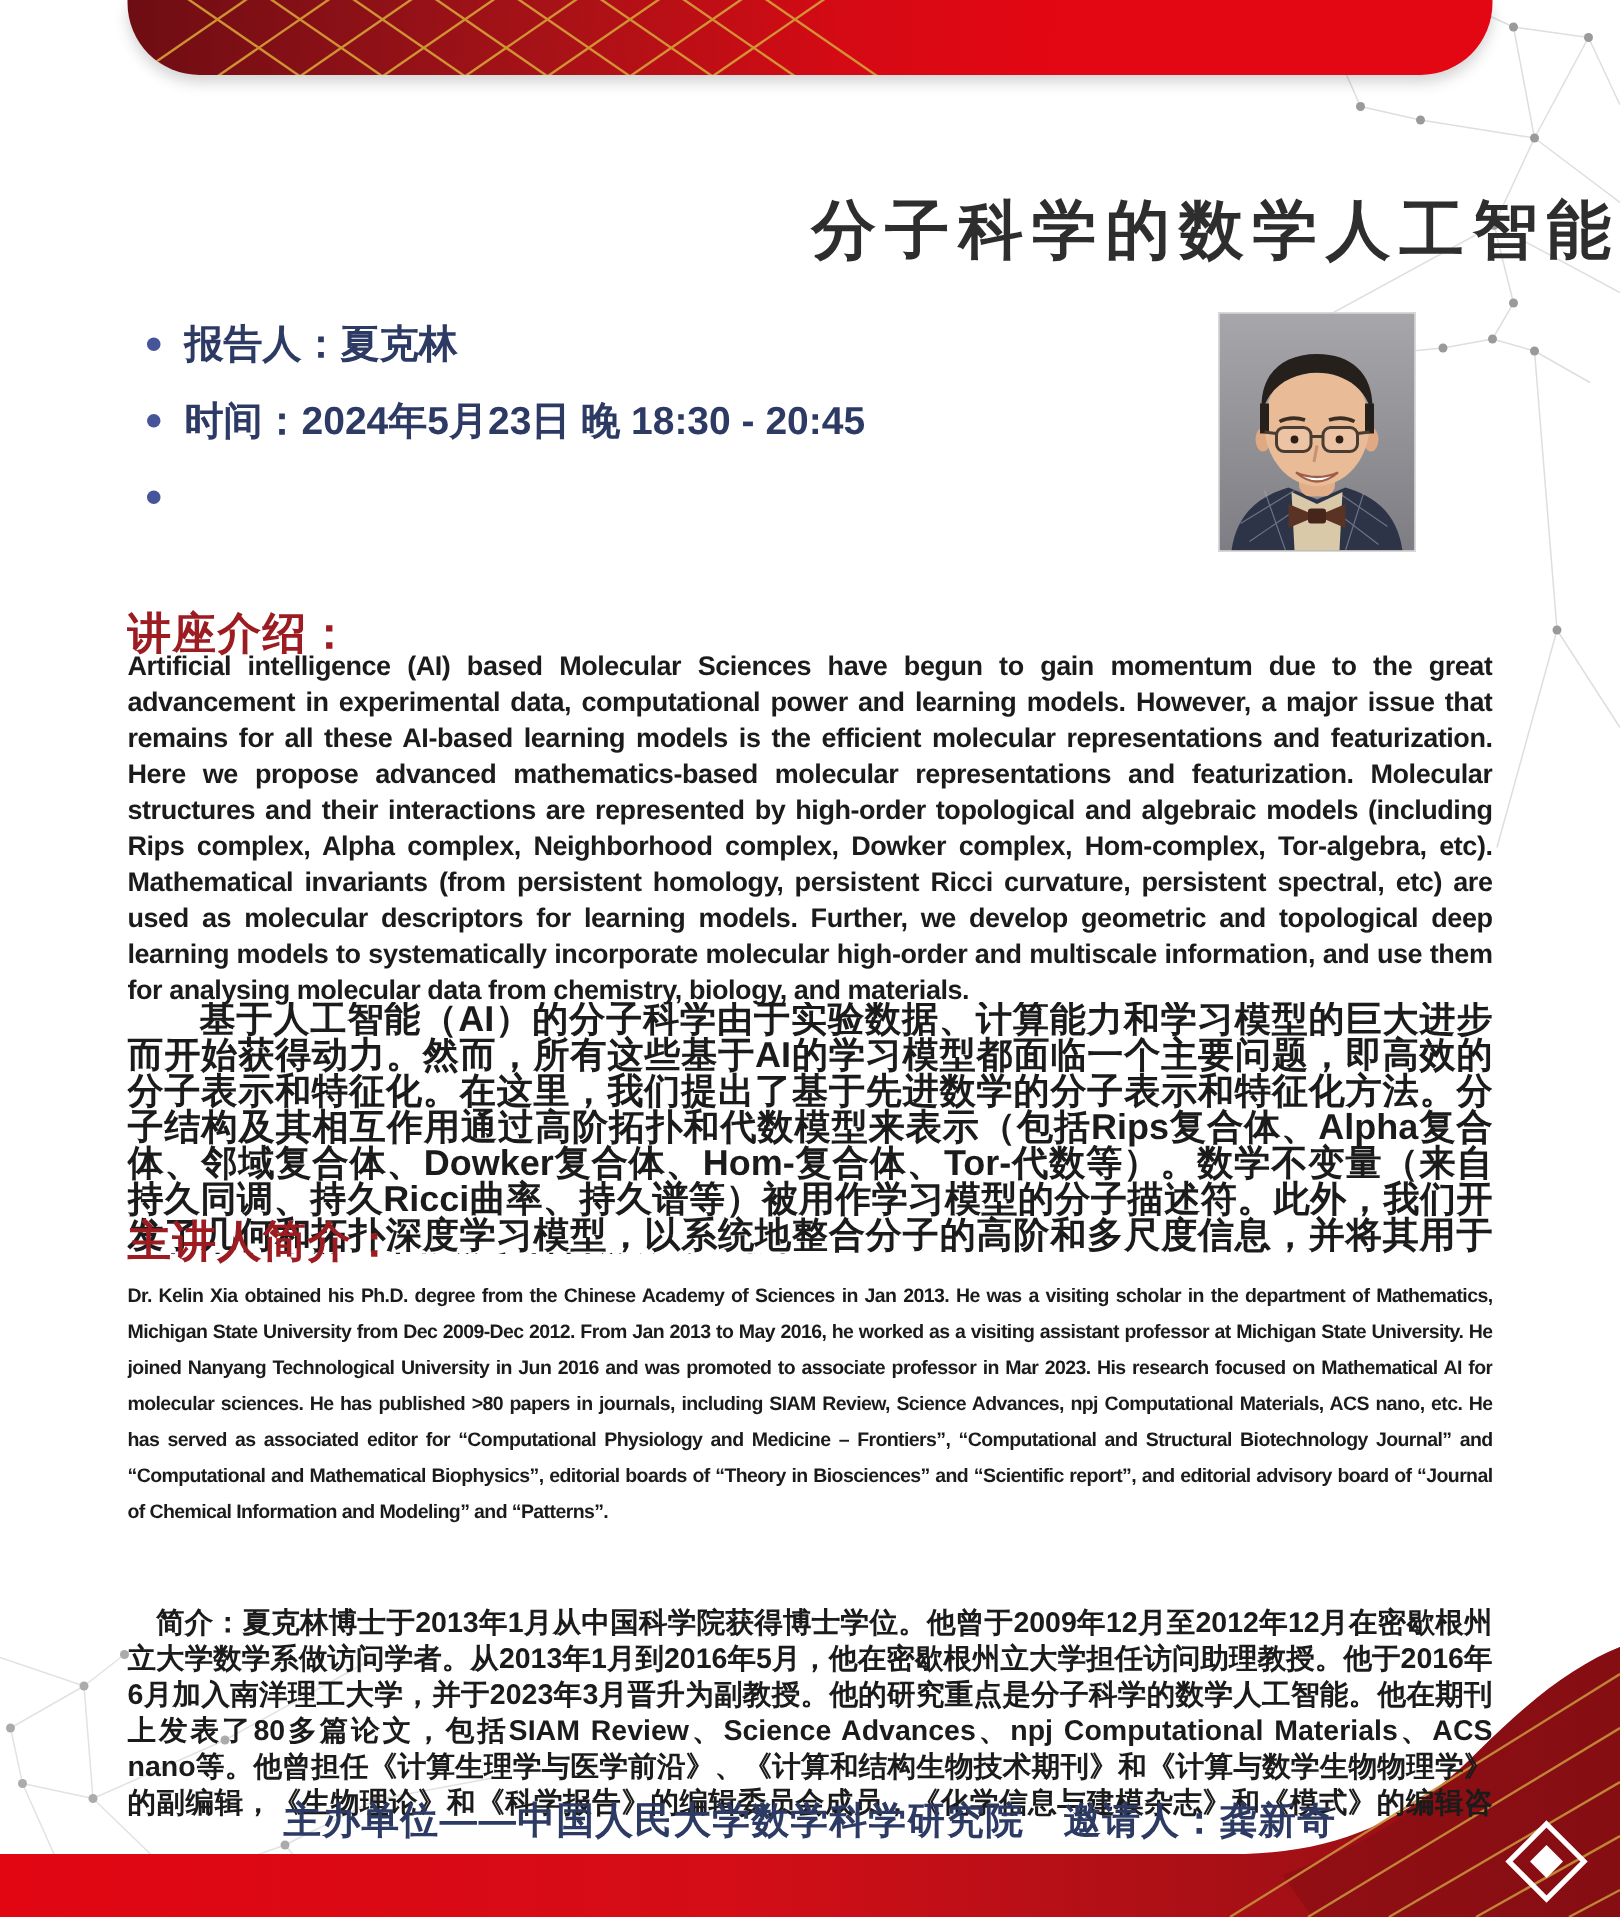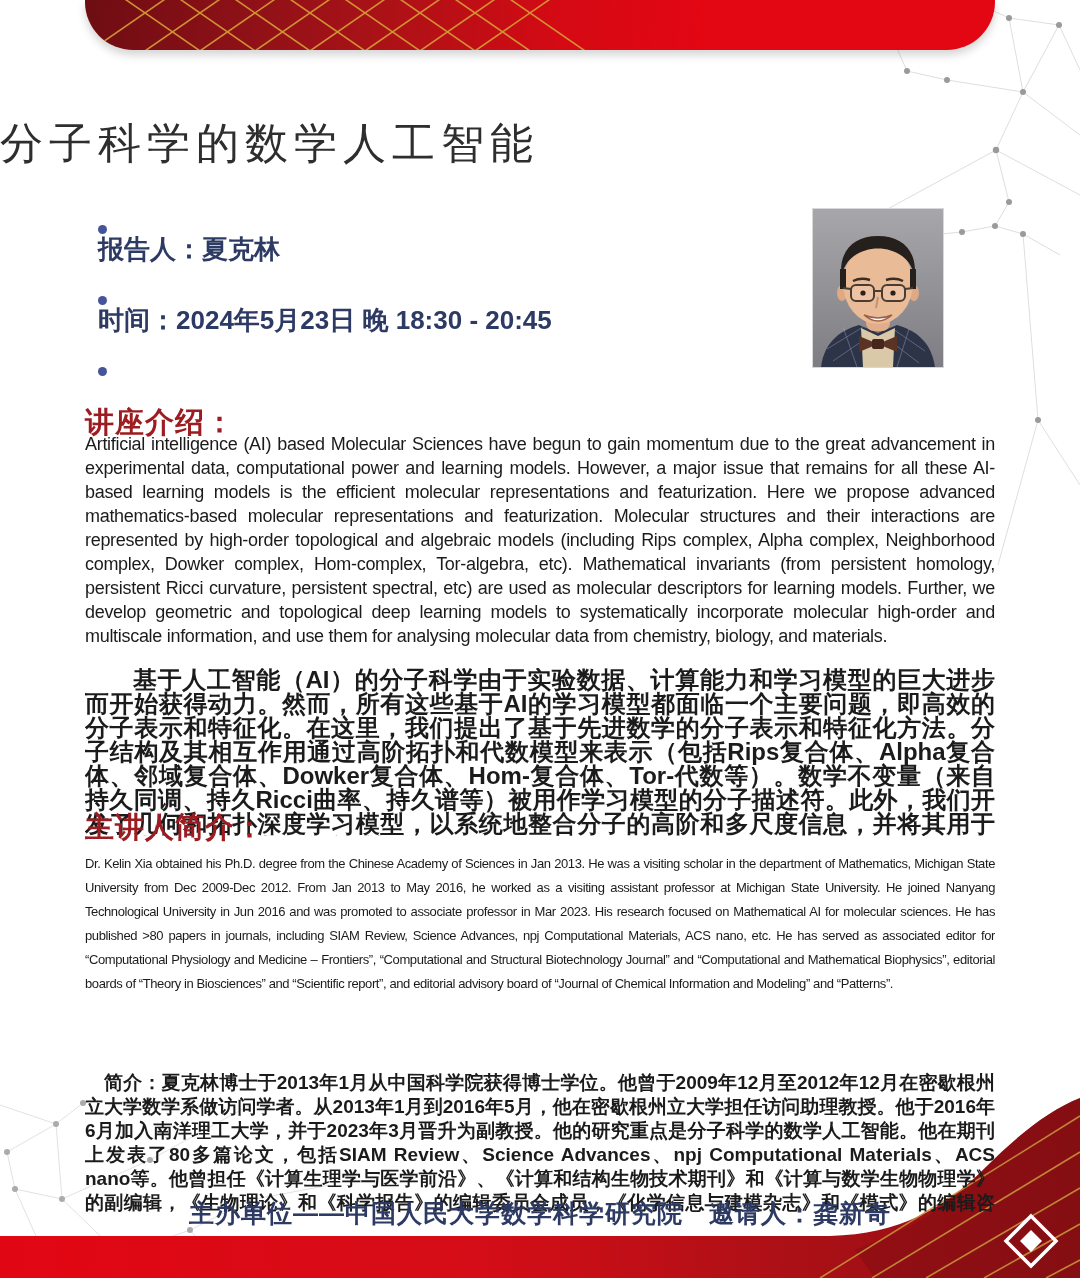--- a/index.html
+++ b/index.html
@@ -13,42 +13,42 @@
   .net-bl{left:0;top:1075px;}
 
   
   .banner{position:absolute;z-index:3;left:85px;top:0;width:910px;height:50px;
           border-radius:0 0 48px 48px;overflow:hidden;
           background:linear-gradient(95deg,#6d0d13 0%,#8e1117 18%,#a91217 32%,#d40a14 52%,#e30613 68%,#e30613 100%);
           box-shadow:0 5px 9px rgba(60,60,60,.22);}
   .banner svg{position:absolute;left:0;top:0;}
 
   
-  .title{position:absolute;z-index:2;left:0;top:86px;width:1080px;text-align:left;
-         font-size:43px;font-weight:normal;color:#2e2e2e;letter-spacing:6px;}
+  .title{position:absolute;z-index:2;left:0;top:96px;width:1080px;text-align:right;
+         font-size:43px;font-weight:bold;color:#2e2e2e;letter-spacing:6px;}
 
   
   .info-list{position:absolute;z-index:2;left:98px;top:214px;}
   .info-item{display:flex;align-items:flex-start;margin-bottom:20px;
-             color:#2c3a64;font-weight:bold;font-size:26px;line-height:31px;flex-direction:column;}
+             color:#2c3a64;font-weight:bold;font-size:26px;line-height:31px;}
   .bullet{flex:0 0 auto;width:9px;height:9px;border-radius:50%;background:#46549a;
           margin:11px 16px 0 0;}
 
   
   .photo{position:absolute;z-index:2;left:813px;top:209px;width:130px;height:158px;
          outline:1px solid #d8d8d8;background:#8f9094;}
 
   
   .col{position:absolute;z-index:2;left:85px;width:910px;}
   .section-heading{font-size:29px;font-weight:bold;color:#9d1c21;letter-spacing:1px;}
   .h-intro{top:362px;margin-top:41px;}
   .h-bio{top:784px;}
   .para{position:absolute;z-index:2;left:85px;width:910px;overflow:hidden;
         text-align:justify;color:#1b1b1b;}
-  .en{font-weight:400;margin-top:34px;}
+  .en{font-weight:700;margin-top:34px;}
   .p-intro-en{top:398px;height:244px;font-size:18px;line-height:24px;letter-spacing:-0.3px;}
   .p-intro-zh{top:644px;height:168px;font-size:24px;line-height:24px;text-indent:2em;font-weight:600;}
   .p-bio-en{top:818px;height:240px;font-size:13px;line-height:24px;letter-spacing:-0.4px;}
   .p-bio-zh{top:1052px;height:144px;font-size:19px;line-height:24px;text-indent:1em;font-weight:600;}
 
   
   .footer-line{position:absolute;z-index:2;left:85px;top:1197px;width:910px;text-align:center;
                color:#2c3a64;font-weight:bold;font-size:25px;letter-spacing:1px;}
 
   

